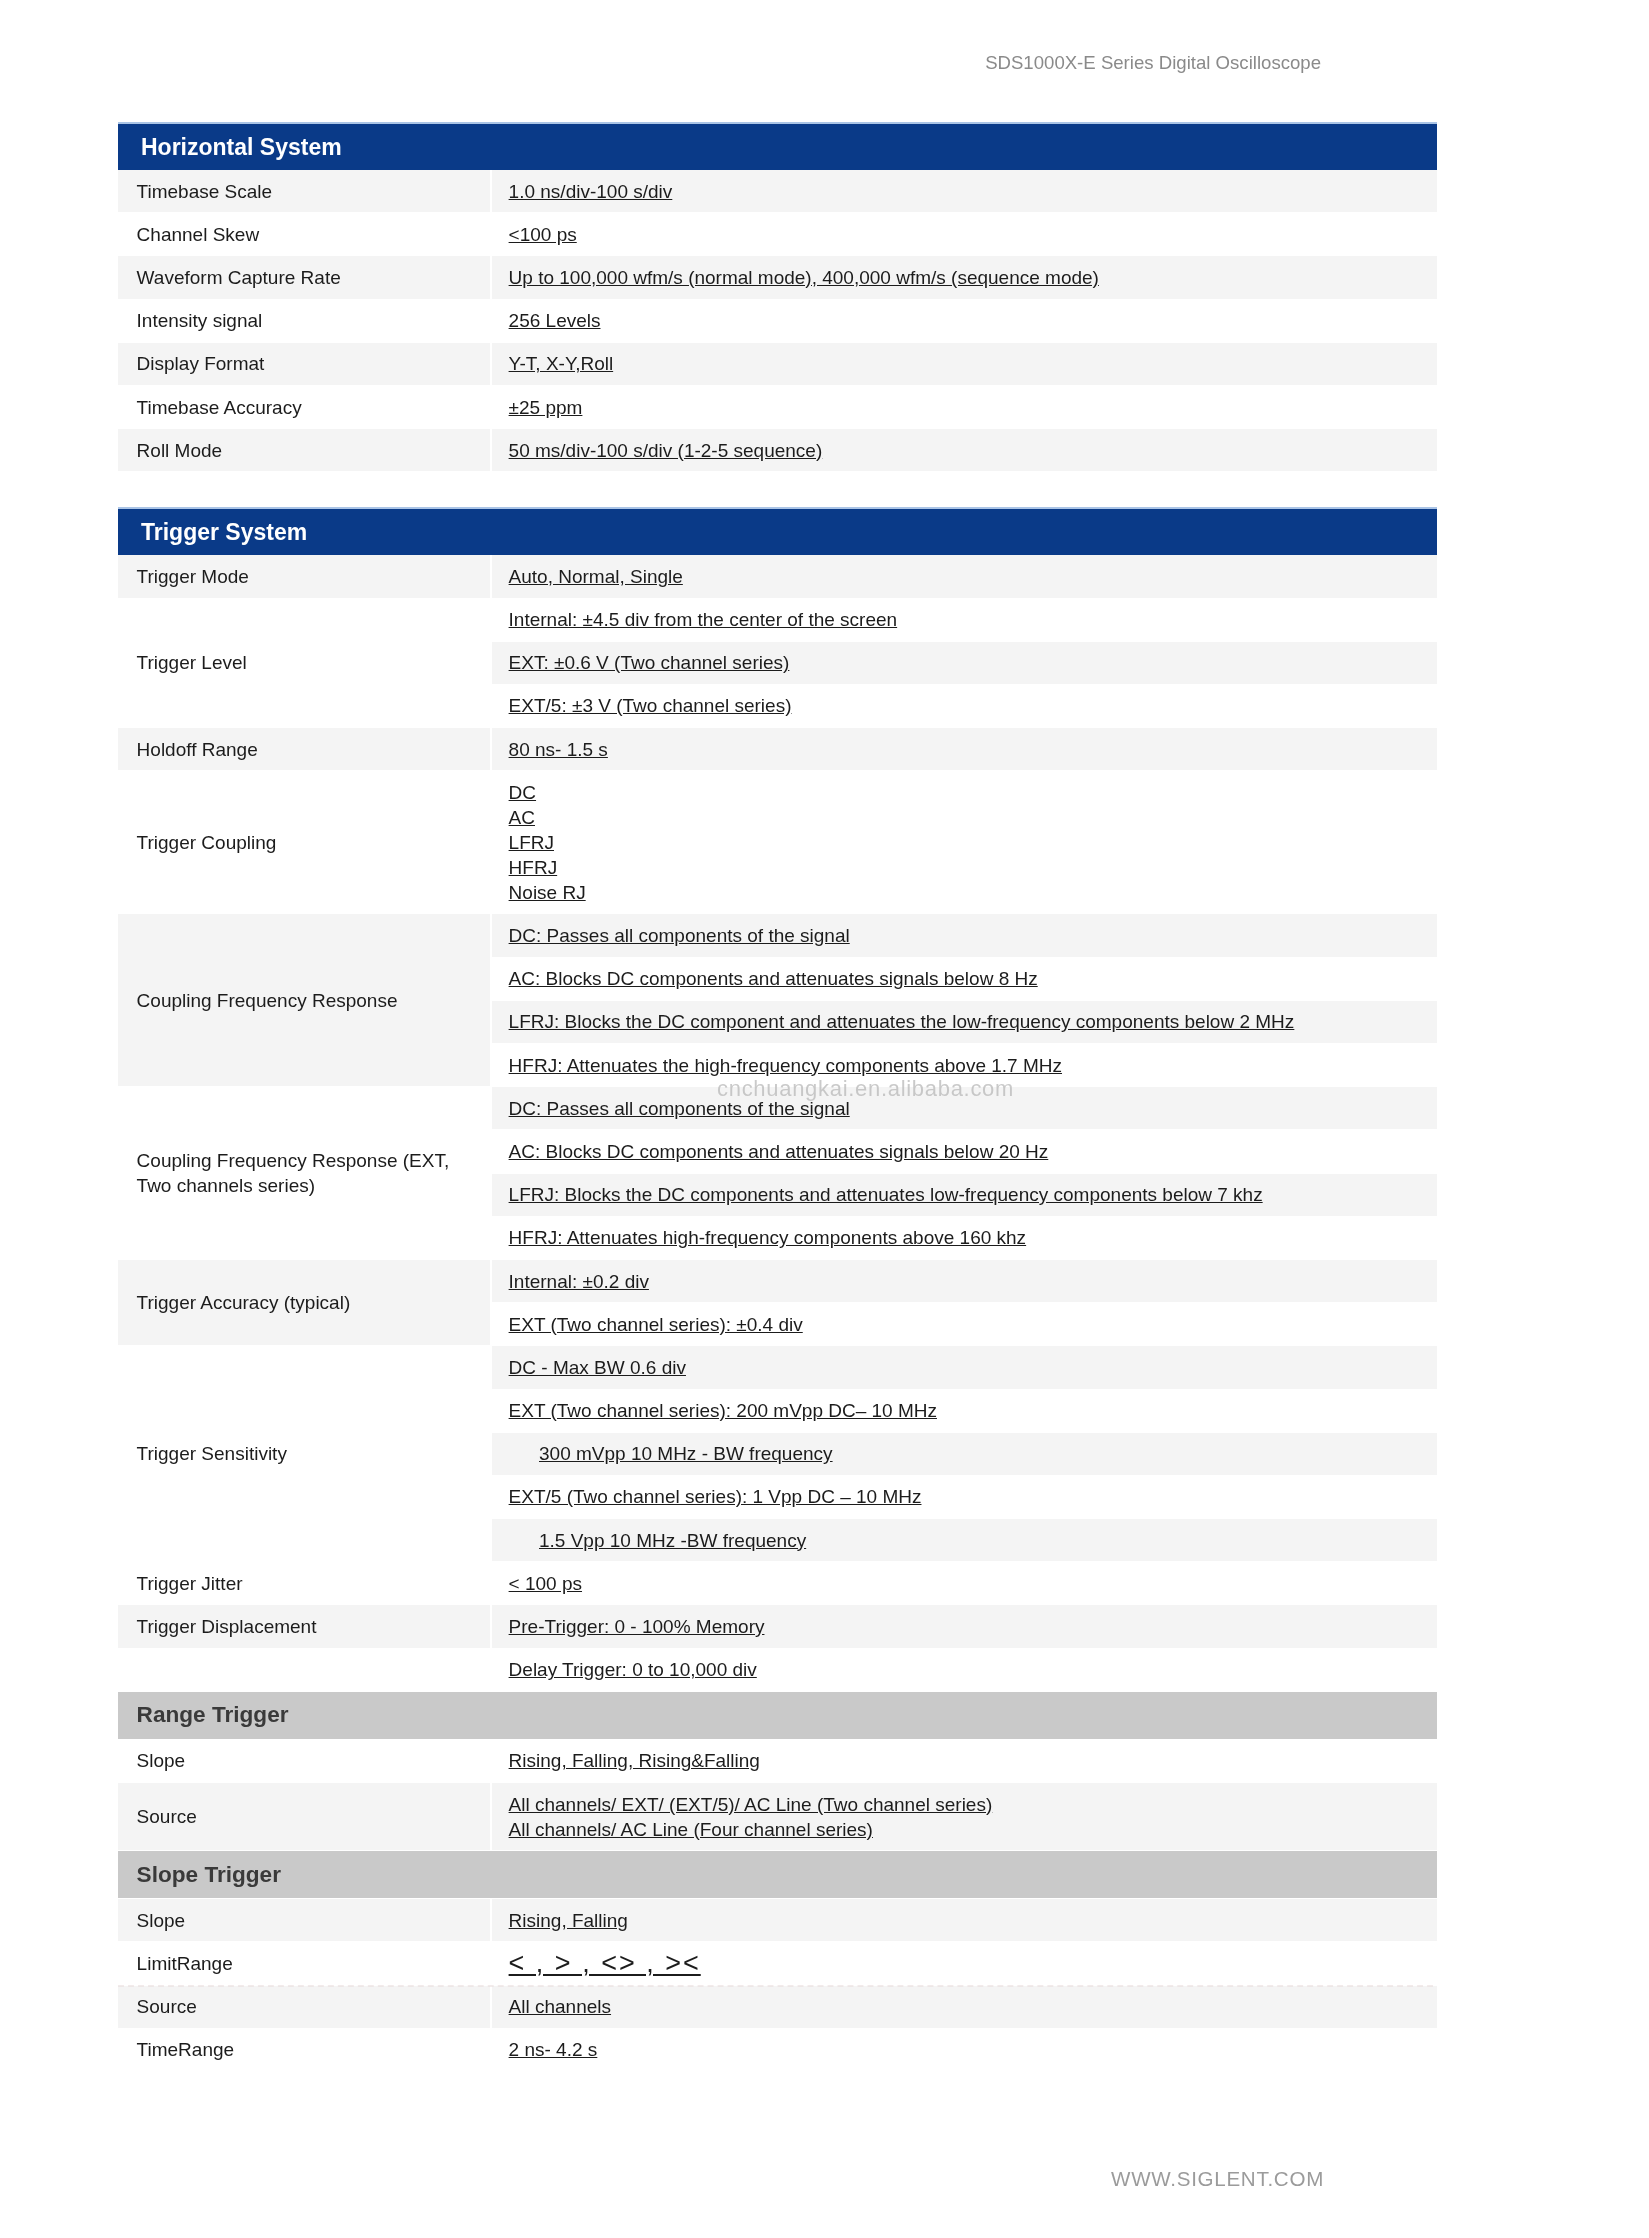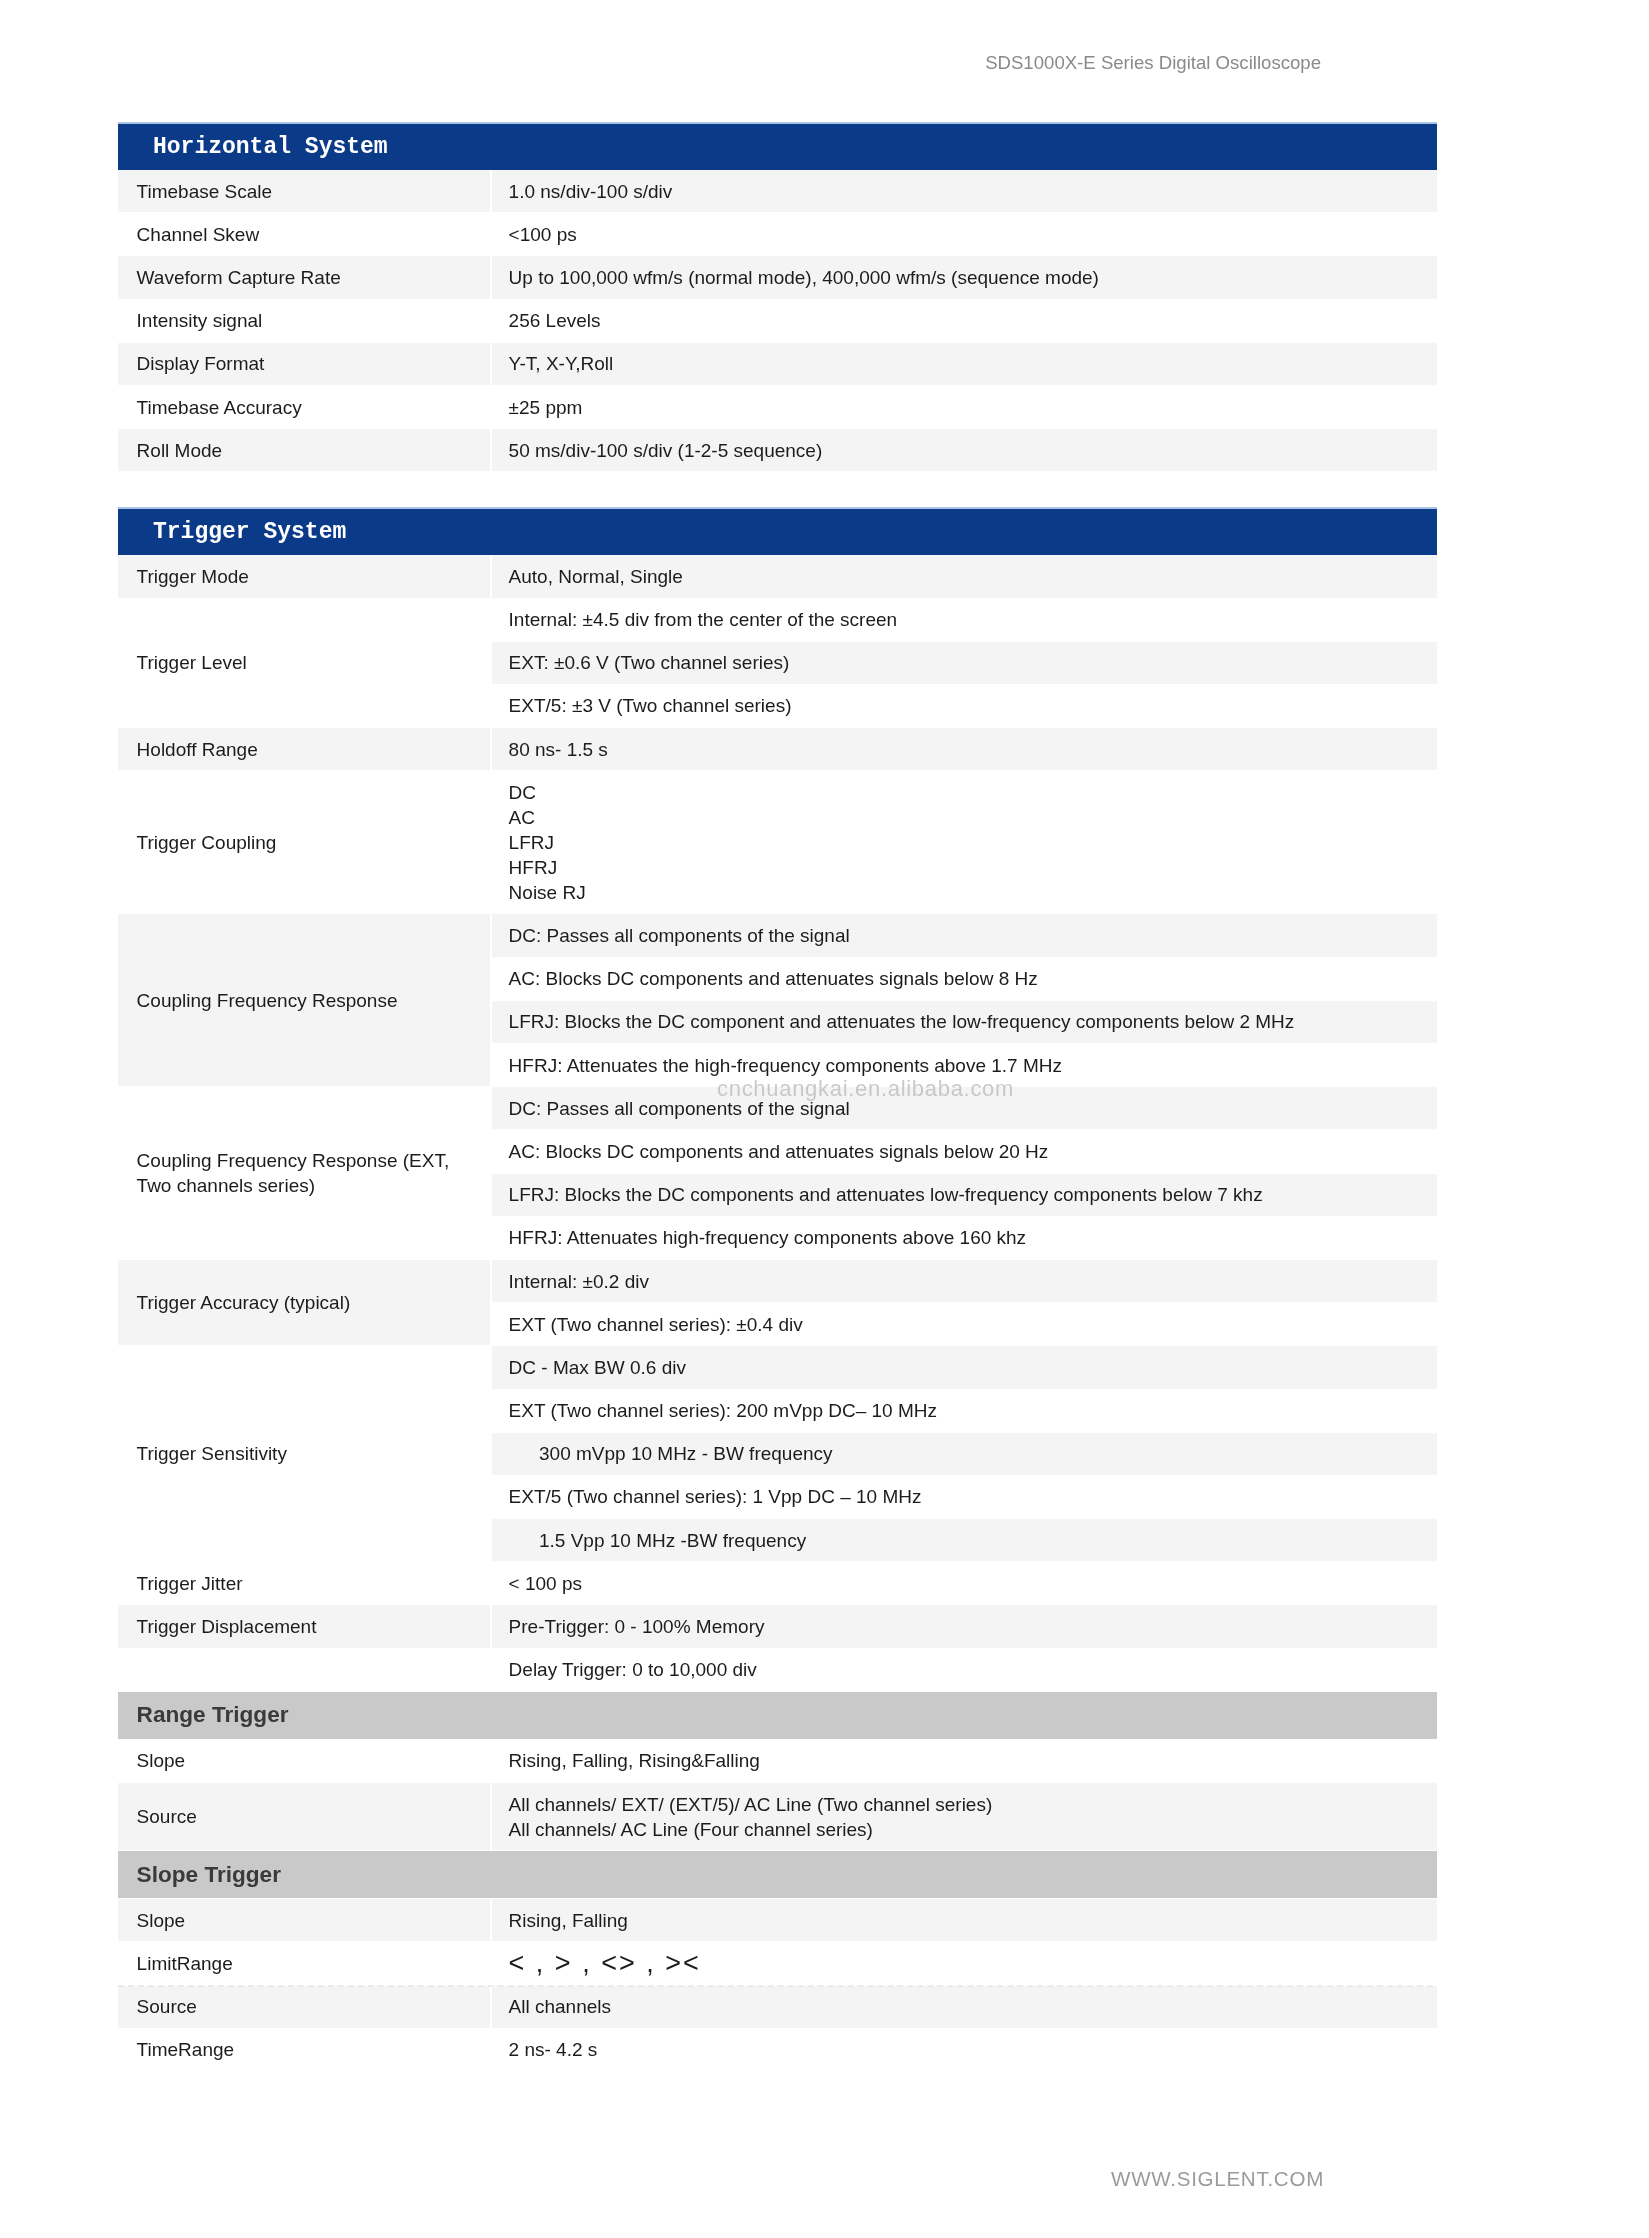--- a/index.html
+++ b/index.html
@@ -4,28 +4,28 @@
 <style>
   html,body{margin:0;padding:0;background:#fff;}
   .page{position:relative;width:1437px;height:2239px;background:#ffffff;overflow:hidden;
         font-family:"Liberation Sans",sans-serif;color:#1c1c1c;}
   .doc-header{position:absolute;top:52px;right:116px;font-size:18.6px;line-height:22.6px;color:#8a8a8a;}
   .tables-wrap{position:absolute;left:118px;top:122px;width:1415px;}
   .spec-table{width:100%;}
   .spec-table + .spec-table{margin-top:35px;}
   .tbar{height:48px;background:var(--blue,#0a3a88);border-top:2px solid var(--blue-top,#aac4e6);
         color:#ffffff;font-weight:bold;font-size:23px;display:flex;align-items:center;
-        padding-left:35px;box-sizing:border-box;font-family:Liberation Mono, monospace;}
+        padding-left:23px;box-sizing:border-box;}
   .subhdr{height:48px;background:var(--subgray,#c9c9c9);color:#3a3a3a;font-weight:bold;font-size:22.6px;
         display:flex;align-items:center;padding-left:18.6px;box-sizing:border-box;border-bottom:1.3px solid #fff;}
   .grp{display:flex;align-items:stretch;}
   .lcell{flex:0 0 374px;width:374px;display:flex;align-items:center;box-sizing:border-box;
         padding:6.7px 16px 6.7px 18.6px;font-size:19px;line-height:25px;
         border-right:2px solid #fff;border-bottom:1.3px solid #fff;}
-  .rcol{flex:1 1 auto;display:flex;flex-direction:column;min-width:0;}
+  .rcol{flex:1 1 auto;display:flex;flex-direction:column;min-width:0;text-decoration:underline;}
   .rrow{display:flex;flex-direction:column;justify-content:center;min-height:43px;box-sizing:border-box;
         padding:8.6px 13.3px 8.6px 16.6px;font-size:19px;line-height:25px;border-bottom:1.3px solid #fff;}
   .rrow.indent{padding-left:47px;}
   .rrow.large{font-size:27px;letter-spacing:2px;}
   .shade-gray{background:var(--rowgray,#f4f4f4);}
   .shade-white{background:#ffffff;}
   .watermark{position:absolute;left:717px;top:1076px;font-size:22px;color:#bdbdbd;opacity:.8;
         letter-spacing:0.7px;white-space:nowrap;}
   .dash-mark{position:absolute;left:118px;top:1985px;width:1415px;border-top:2px dashed #eadfdf;opacity:.6;}
   .footer{position:absolute;top:2167px;right:113px;font-size:20.6px;color:#9b9b9b;letter-spacing:0.7px;}

